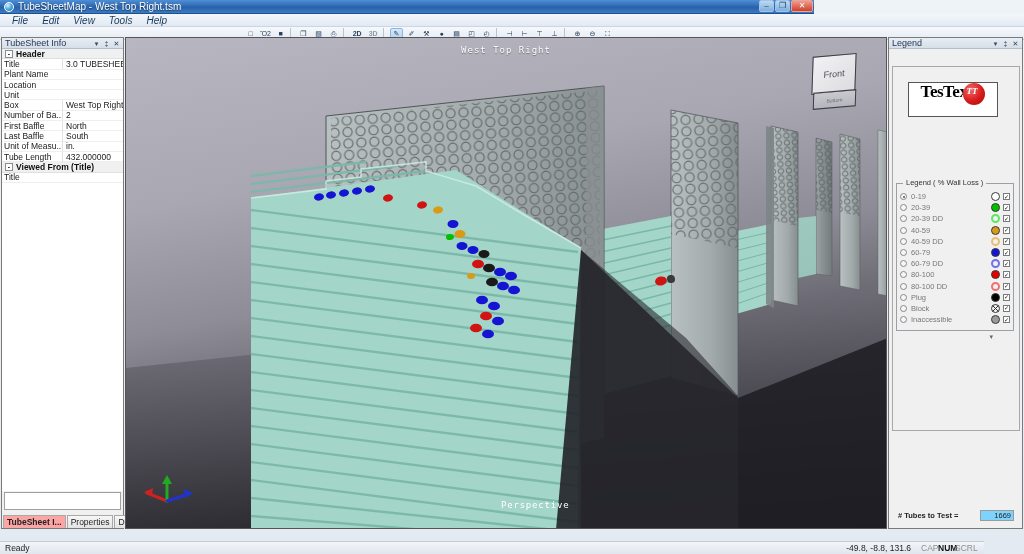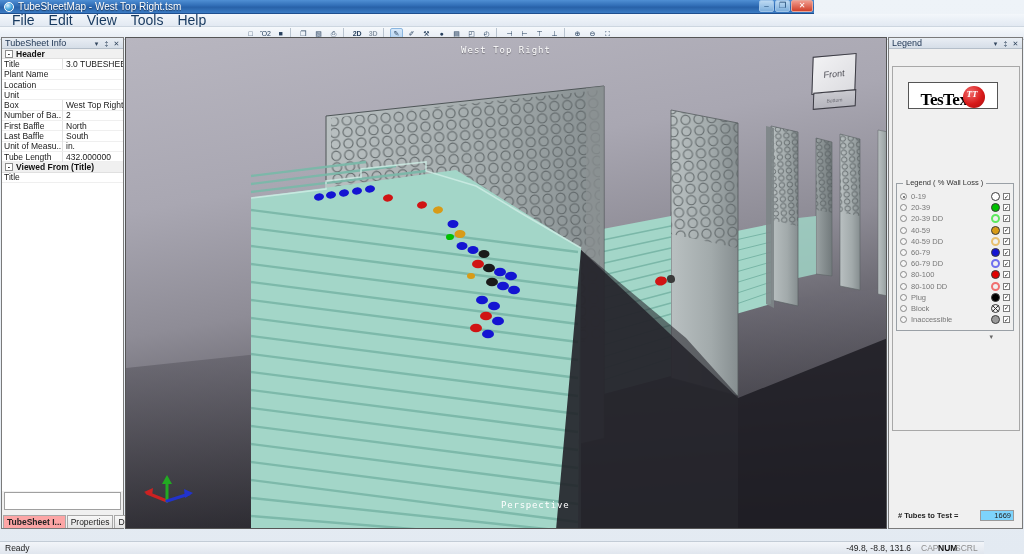--- a/index.html
+++ b/index.html
@@ -44,21 +44,21 @@
   .win-btn.close { background: linear-gradient(180deg,#f09a8c 0%, #d0402a 100%); border-color:#e6a79a; color:#fff; width:22px;}
 
   
   .menubar {
     position:absolute; left:0; top:14px; width:1024px; height:13px;
     background: linear-gradient(180deg,#f3f7fb 0%, #e2e9f2 100%);
     display:flex; align-items:center; padding-left:5px; gap:0px;
     border-bottom:1px solid #cdd6e0;
   }
   .menubar .mi {
-    font-size:14px; color:#17395f; padding:1px 7px; cursor:default; line-height:11px;
+    font-size:10px; color:#17395f; padding:1px 7px; cursor:default; line-height:11px;font-style:italic;
   }
 
   
   .toolbar {
     position:absolute; left:0; top:27px; width:1024px; height:13px;
     background: linear-gradient(180deg,#f6f9fc 0%, #e6ecf4 100%);
     border-bottom:1px solid #c5ced9;
   }
   .tb-inner { position:absolute; left:243px; top:0px; display:flex; align-items:center; height:13px; gap:0px; }
   .tbsep { width:4px; height:11px; border-left:1px solid #b9c4d0; margin:0 2px; }
@@ -107,23 +107,23 @@
                background:#f0f0f0; padding-left:1px; }
   .ltab { font-size:8.5px; padding:1px 3px 1px 3px; border:1px solid #a8a8a8; border-bottom:none;
           background: linear-gradient(180deg,#f7f7f7,#e3e3e3); color:#222; margin-right:1px;
           white-space:nowrap; }
   .ltab.active { background:#fca5a5; font-weight:bold; }
 
   
   #rightPanel { left:888px; top:37px; width:135px; height:492px; }
   .legend-body { position:absolute; left:0; top:11px; right:0; bottom:0; background:#f0f0f0; }
   .logo-box {
-    position:absolute; left:19px; top:33px; width:90px; height:27px;
+    position:absolute; left:19px; top:33px; width:90px; height:35px;
     background:#fff; border:1px solid #555;
-    display:flex; align-items:flex-end; justify-content:center; overflow:hidden;
+    display:flex; align-items:flex-start; justify-content:center; overflow:hidden;
   }
   .logo-txt { font-family:"Liberation Serif", serif; font-weight:bold; font-size:17px; color:#000;
               letter-spacing:-.5px; line-height:1; }
   .logo-blob { width:22px;height:22px;border-radius:50%;
                background: radial-gradient(circle at 35% 30%, #f06a6a 0%, #d81919 55%, #a30c0c 100%);
                margin-left:-4px; position:relative;text-decoration:underline; }
   .logo-blob span { position:absolute; left:3px; top:3px; color:#fff; font-size:9px;
                     font-style:italic; font-weight:bold; font-family:"Liberation Serif",serif; }
 
   .legend-group {

